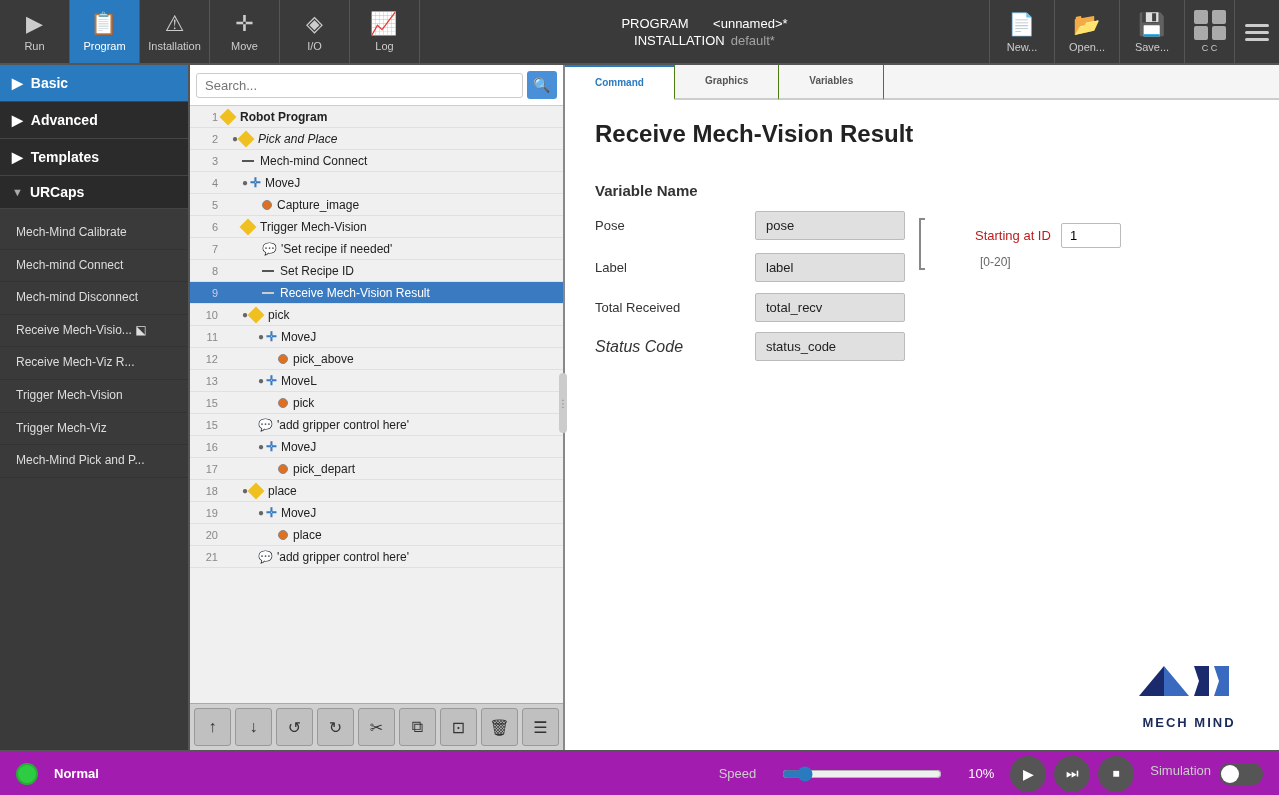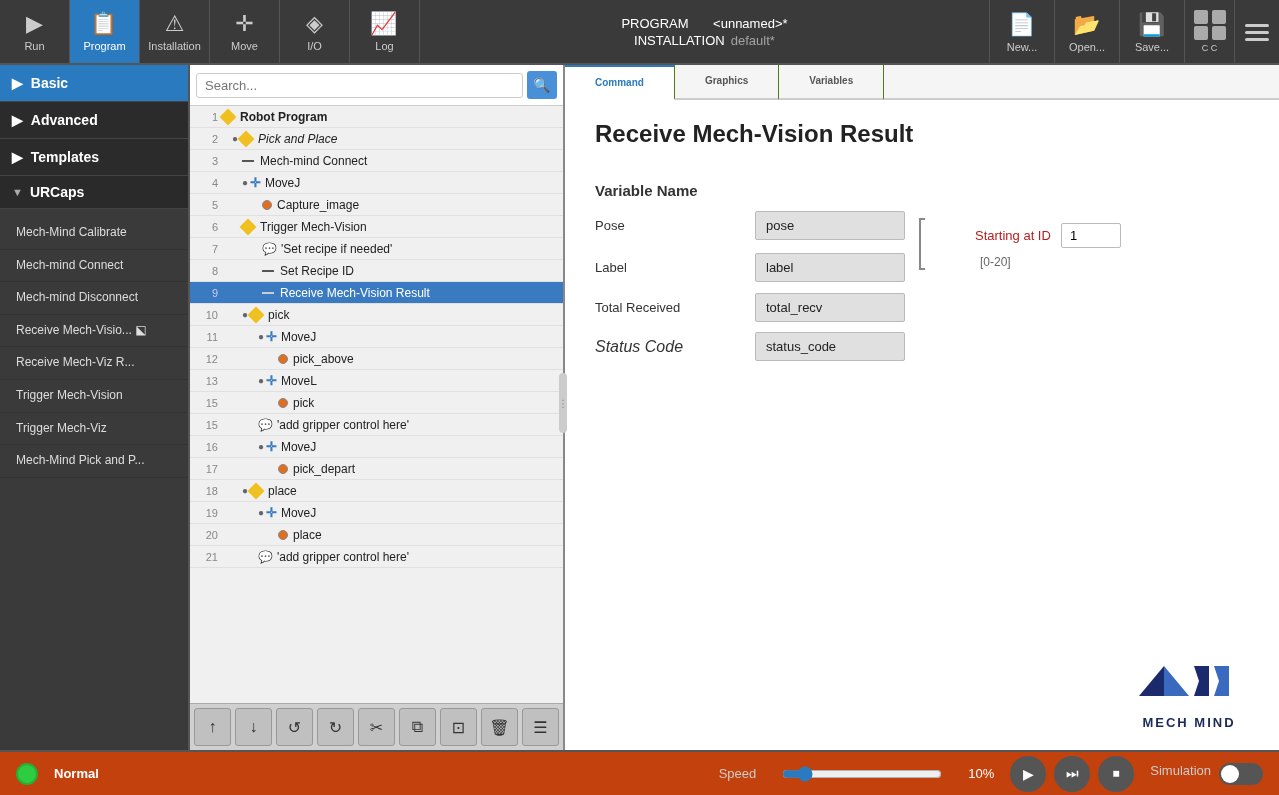--- a/index.html
+++ b/index.html
@@ -257,21 +257,21 @@
       border-radius: 2px;
     }
     .range-hint {
       font-size: 12px;
       color: #666;
     }
 
     
     .bottom-bar {
       height: 45px;
-      background: #c2410c;
+      background: #a21caf;
       display: flex;
       align-items: center;
       padding: 0 16px;
       gap: 16px;
       border-top: 2px solid #555;
     }
     .status-indicator {
       width: 22px;
       height: 22px;
       border-radius: 50%;

